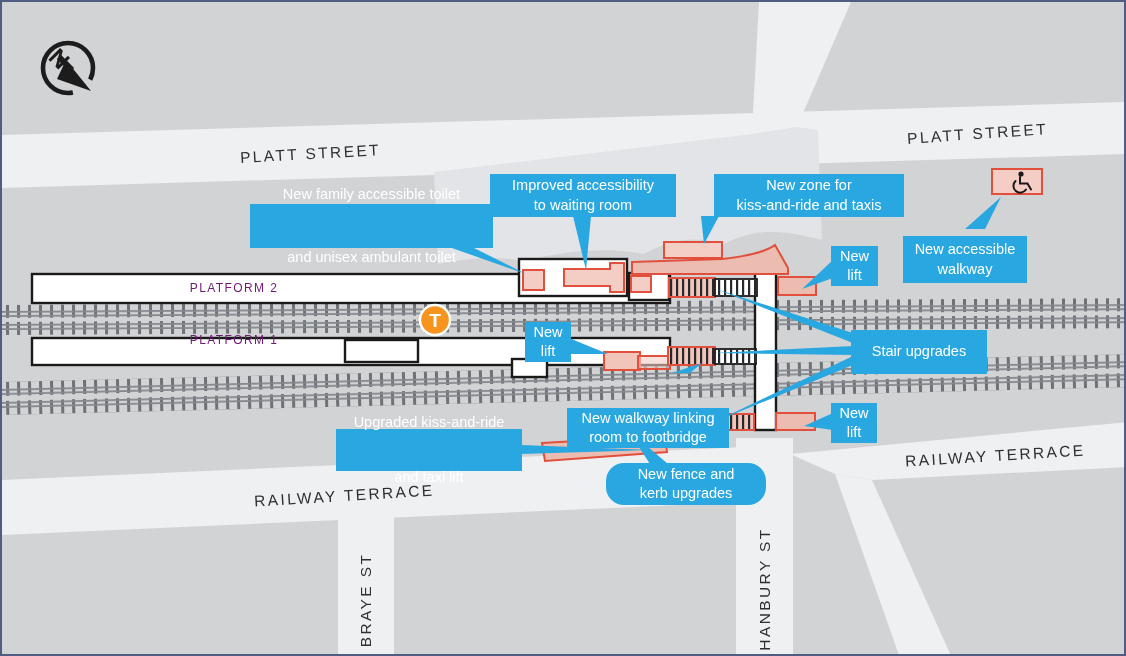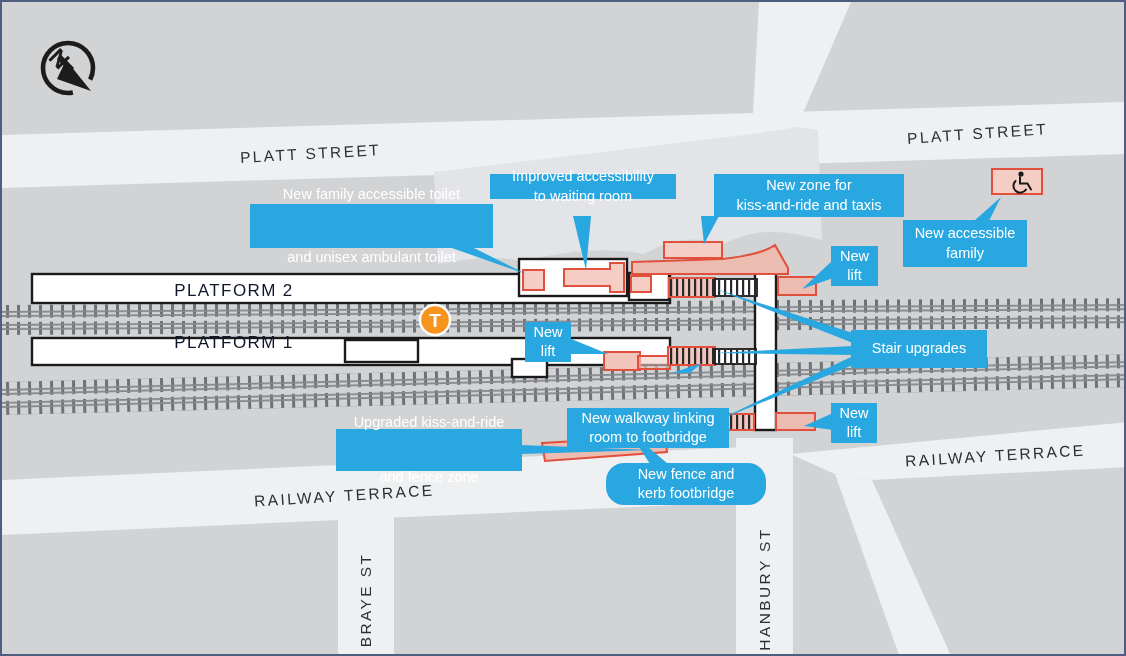--- a/index.html
+++ b/index.html
@@ -2,21 +2,21 @@
 <html><head>
 <meta charset="utf-8">
 <style>
   html,body{margin:0;padding:0;background:#9aa0ab;font-family:"Liberation Sans",sans-serif;}
   #stage{position:relative;width:1126px;height:656px;overflow:hidden;
          background:#d2d3d5;border:2px solid #4f5d80;box-sizing:border-box;}
   #geo{position:absolute;left:0;top:0;}
   .lbl{position:absolute;color:#2e2f32;white-space:nowrap;
        letter-spacing:2.4px;font-size:15.5px;font-weight:500;
        transform-origin:center center;text-align:center;}
-  .plat-lbl{position:absolute;color:#0f172a;font-size:17px;letter-spacing:1.4px;
+  .plat-lbl{position:absolute;color:#701a75;font-size:12px;letter-spacing:1.4px;
        font-weight:500;white-space:nowrap;text-align:center;width:200px;}
   .callout{position:absolute;background:#29a7e0;color:#ffffff;text-align:center;
        font-size:14.5px;line-height:1.34;display:flex;flex-direction:column;
        justify-content:center;box-sizing:border-box;padding:2px 4px;}
 </style>
 </head>
 <body>
 
 <div id="stage">
 
@@ -134,53 +134,53 @@
 <div class="lbl" style="left:309px;top:589px;width:110px;transform:rotate(-90deg);">BRAYE ST</div>
 <div class="lbl" style="left:700px;top:578px;width:126px;transform:rotate(-90deg);">HANBURY ST</div>
 
 <div class="plat-lbl" style="left:132px;top:279px;">PLATFORM 2</div>
 <div class="plat-lbl" style="left:132px;top:331px;">PLATFORM 1</div>
 
 <div class="callout" style="left:248px;top:202px;width:243px;height:44px;gap:44px;">
   <div>New family accessible toilet</div>
   <div>and unisex ambulant toilet</div>
 </div>
-<div class="callout" style="left:488px;top:172px;width:186px;height:25px;">
+<div class="callout" style="left:488px;top:172px;width:186px;height:43px;">
   <div>Improved accessibility</div>
   <div>to waiting room</div>
 </div>
 <div class="callout" style="left:712px;top:172px;width:190px;height:43px;">
   <div>New zone for</div>
   <div>kiss-and-ride and taxis</div>
 </div>
 <div class="callout" style="left:829px;top:244px;width:47px;height:40px;">
   <div>New</div>
   <div>lift</div>
 </div>
-<div class="callout" style="left:901px;top:218px;width:124px;height:47px;">
+<div class="callout" style="left:901px;top:234px;width:124px;height:47px;">
   <div>New accessible</div>
-  <div>family</div>
+  <div>walkway</div>
 </div>
-<div class="callout" style="left:849px;top:328px;width:136px;height:38px;">
+<div class="callout" style="left:849px;top:328px;width:136px;height:44px;">
   <div>Stair upgrades</div>
 </div>
 <div class="callout" style="left:523px;top:320px;width:46px;height:40px;">
   <div>New</div>
   <div>lift</div>
 </div>
 <div class="callout" style="left:565px;top:370px;width:162px;height:40px;margin-top:36px;">
   <div>New walkway linking</div>
   <div>room to footbridge</div>
 </div>
 <div class="callout" style="left:829px;top:401px;width:46px;height:40px;">
   <div>New</div>
   <div>lift</div>
 </div>
 <div class="callout" style="left:334px;top:427px;width:186px;height:42px;gap:36px;">
   <div>Upgraded kiss-and-ride</div>
-  <div>and fence zone</div>
+  <div>and taxi lift</div>
 </div>
 <div class="callout" style="left:604px;top:461px;width:160px;height:42px;border-radius:18px;">
   <div>New fence and</div>
-  <div>kerb footbridge</div>
+  <div>kerb upgrades</div>
 </div>
 
 </div>
 
 </body></html>

